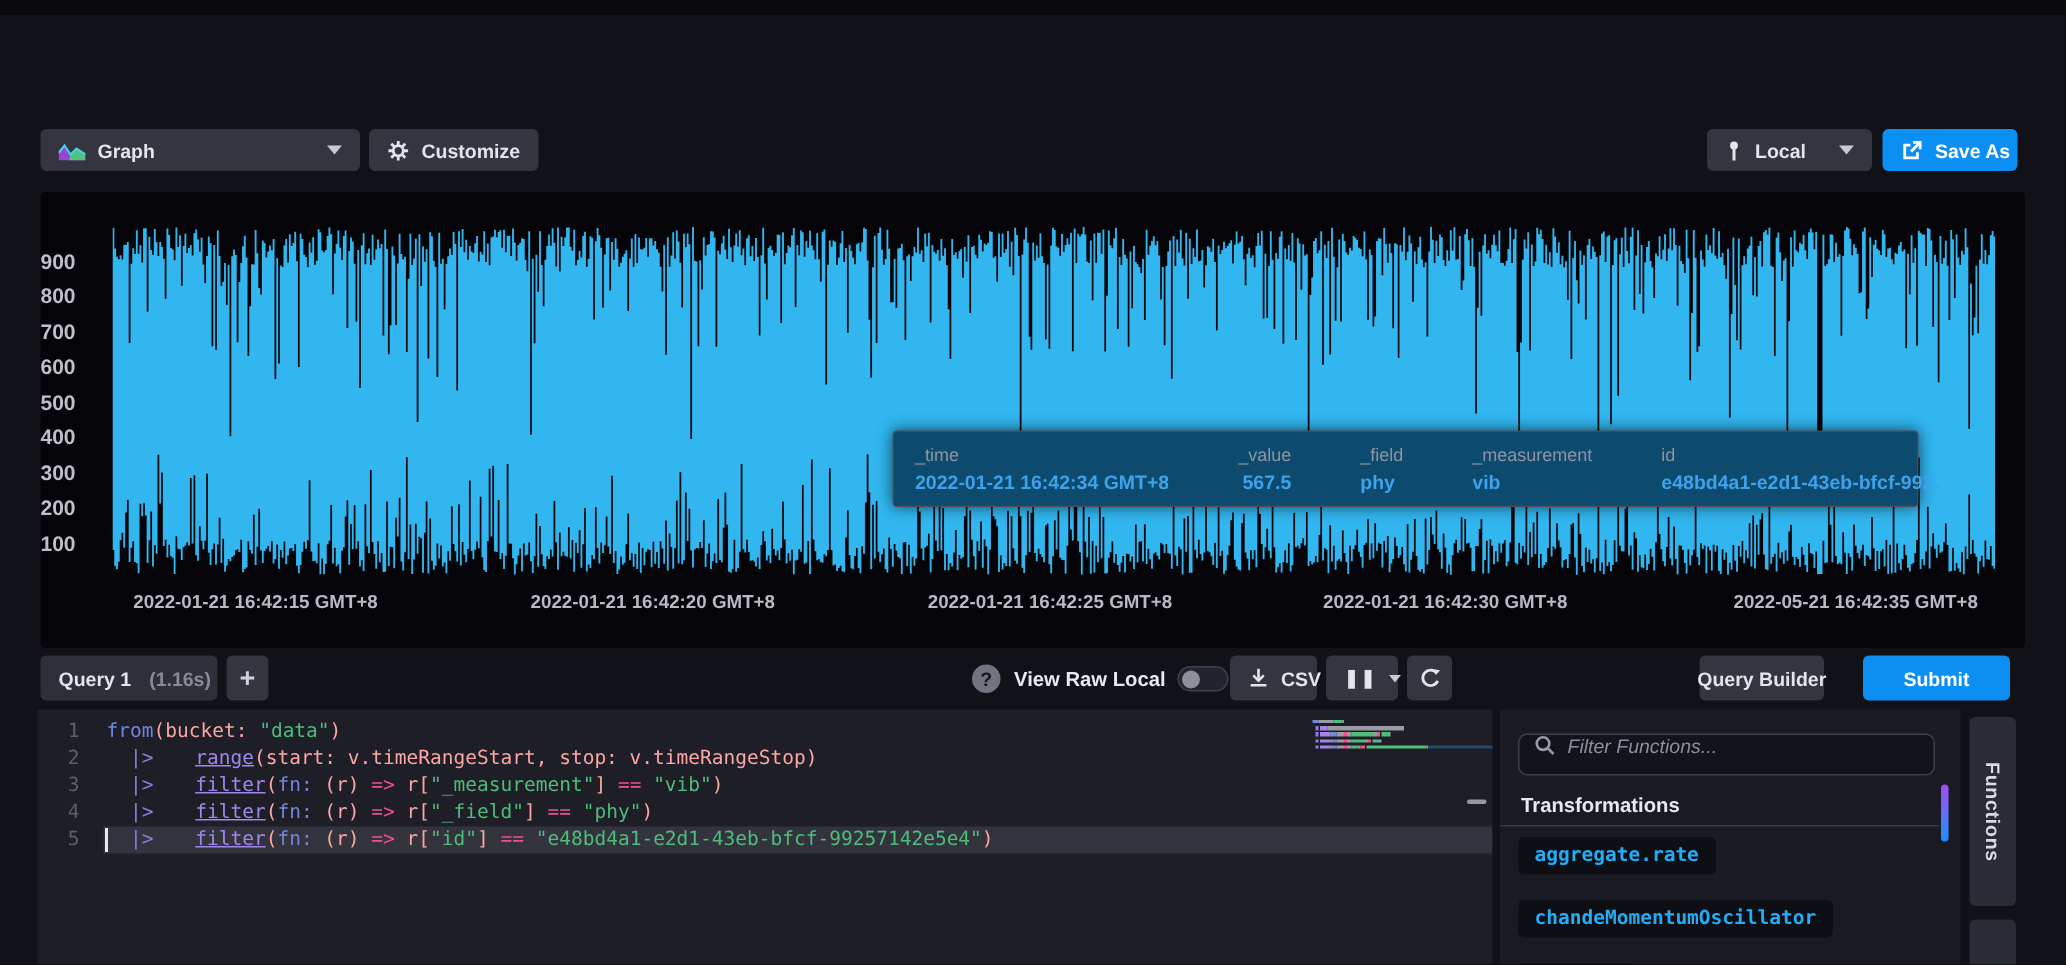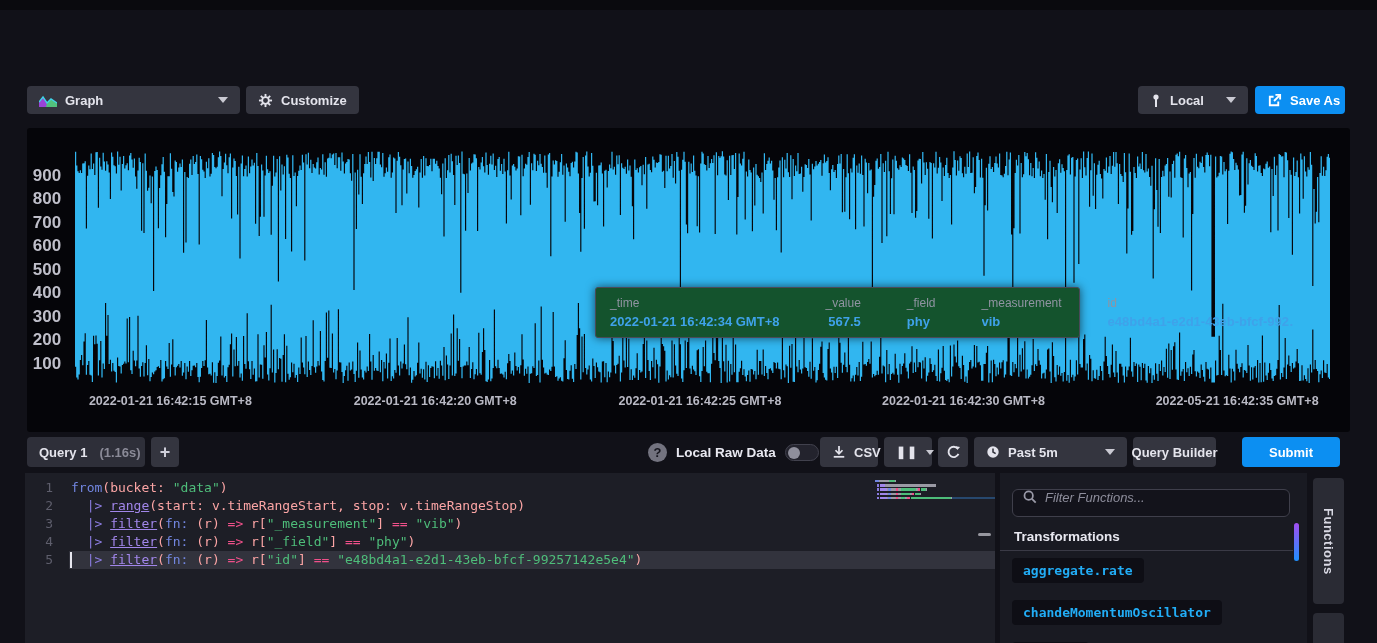--- a/index.html
+++ b/index.html
@@ -23,26 +23,26 @@
 
   
   #viewtype-btn { left:27px; top:86px; width:213px; }
   #customize-btn { left:246px; top:86px; }
   #local-btn { left:1138px; top:86px; width:110px; }
   #saveas-btn { left:1255px; top:86px; width:90px; }
 
   
   #chart-panel { position:absolute; left:27px; top:128px; width:1323px; height:304px; background:#050509; border-radius:3px; }
   #plot { position:absolute; left:48px; top:22px; width:1255px; height:235px; }
-  .ytick { position:absolute; width:40px; left:0; text-align:center; color:#bfbfca; font-size:17px; font-weight:bold; }
+  .ytick { position:absolute; width:40px; left:0; text-align:left; color:#bfbfca; font-size:14px; font-weight:bold; }
   .xtick { position:absolute; top:266px; transform:translateX(-50%); color:#b9b9c4; font-size:12.5px; font-weight:bold; white-space:nowrap; }
 
   #tooltip {
-    position:absolute; left:568px; top:159px; width:485px; height:51px;
-    background:#14532d; border:1px solid #4a4a58; border-radius:3px;
+    position:absolute; left:568px; top:159px; width:684px; height:51px;
+    background:#0c4a6e; border:1px solid #4a4a58; border-radius:3px;
     display:flex; padding:8px 0 0 14px; box-shadow:0 0 10px rgba(0,0,0,0.6);gap:32px;
   }
   .tt-col { display:flex; flex-direction:column; margin-right:14px; }
   .tt-h { color:#9094a2; font-size:12px; }
   .tt-v { color:#3fa2ea; font-size:13px; font-weight:bold; margin-top:4px; white-space:nowrap; overflow:hidden; }
   .tt-col:nth-child(1){ width:178px; }
   .tt-col:nth-child(2){ width:50px; align-items:flex-end; }
   .tt-col:nth-child(3){ width:44px; }
   .tt-col:nth-child(4){ width:96px; }
   .tt-col:nth-child(5){ width:185px; }
@@ -66,21 +66,21 @@
   #submit-btn { left:1242px; width:98px; justify-content:center; }
 
   
   #editor { position:absolute; left:25px; top:473px; width:970px; height:170px; background:#1d1e26; font-family:"DejaVu Sans Mono", monospace; font-size:13px; overflow:hidden; padding-top:6px; cursor:text; }
   .code-line { display:flex; height:18px; line-height:18px; }
   .code-line .num { width:44px; padding-right:16px; text-align:right; color:#5e5e6c; flex:none; }
   .code-line .content { flex:1; white-space:pre; position:relative; padding-left:2px; }
   .code-line.current .content { background:#32333d; }
   .cursor-bar { position:absolute; left:1px; top:1px; width:1.5px; height:16px; background:#e8e8f0; }
   .tk-k { color:#7286e0; }
-  .tk-f { color:#a186ea; text-decoration:underline; }
+  .tk-f { color:#a186ea; text-decoration:underline;margin-left:20px; }
   .tk-s { color:#4ebd7a; }
   .tk-o { color:#f0508a; }
   .tk-pi { color:#8b7ce0; }
   .tk-p { color:#fca5a5; }
 
   #minimap { position:absolute; left:850px; top:7px; width:130px; }
   .mm-row { height:2.4px; margin-bottom:1.8px; white-space:nowrap; font-size:0; }
   .mm-seg { display:inline-block; height:2.4px; }
 
   #pane-handle { position:absolute; left:978px; top:533px; width:13px; height:3px; background:#97979f; border-radius:2px; cursor:col-resize; }
@@ -204,21 +204,21 @@
 
   <div class="btn qbtn" id="query-tab">
     <span>Query 1</span>
     <span class="dur">(1.16s)</span>
   </div>
   <div class="btn qbtn" id="add-query-btn">
     <span>+</span>
   </div>
 
   <div id="help-icon">?</div>
-  <div id="raw-label">Local Raw Data</div>
+  <div id="raw-label">View Raw Local</div>
   <div id="raw-toggle">
       <div class="knob"></div>
     </div>
 
   <div class="btn qbtn" id="csv-btn">
     <svg class="icon" width="14" height="14" viewBox="0 0 16 16">
       <line x1="8" y1="1" x2="8" y2="9" stroke="#e4e4ec" stroke-width="2"></line>
       <polyline points="4,6 8,10 12,6" fill="none" stroke="#e4e4ec" stroke-width="2"></polyline>
       <line x1="2" y1="13.5" x2="14" y2="13.5" stroke="#e4e4ec" stroke-width="2"></line>
     </svg>
@@ -230,28 +230,20 @@
     <span class="caret small"></span>
   </div>
 
   <div class="btn qbtn" id="refresh-btn">
     <svg class="icon" width="15" height="15" viewBox="0 0 16 16">
       <path d="M13.3 9.5A5.5 5.5 0 1 1 12.6 4" fill="none" stroke="#e4e4ec" stroke-width="2"></path>
       <polygon points="10.5,1.2 15,2 12,5.4" fill="#e4e4ec"></polygon>
     </svg>
   </div>
 
-  <div class="btn qbtn" id="timerange-btn">
-    <svg class="icon" width="14" height="14" viewBox="0 0 16 16">
-      <circle cx="8" cy="8" r="6.5" fill="#e4e4ec"></circle>
-      <polyline points="8,4 8,8 11,9.8" fill="none" stroke="#34353f" stroke-width="1.8"></polyline>
-    </svg>
-    <span>Past 5m</span>
-    <span class="caret"></span>
-  </div>
 
   <div class="btn qbtn" id="builder-btn">
     <span>Query Builder</span>
   </div>
   <div class="btn blue qbtn" id="submit-btn">
     <span>Submit</span>
   </div>
 
   <div id="editor">
     <div id="code-lines">

